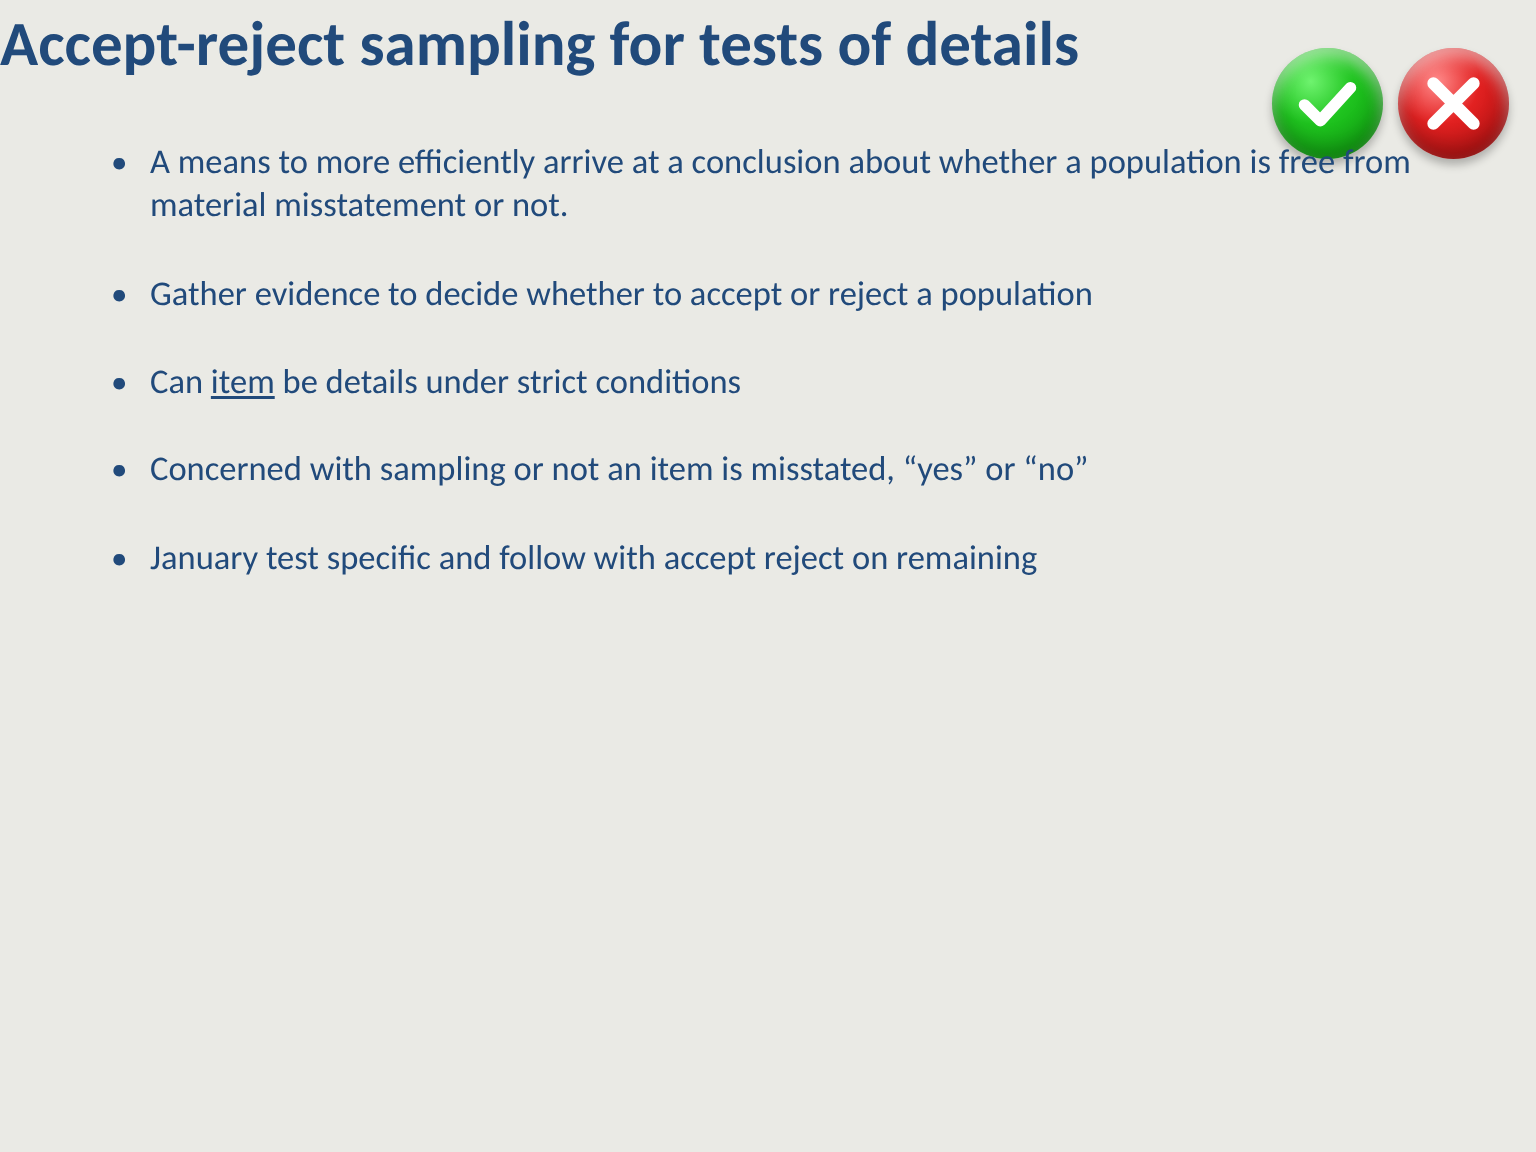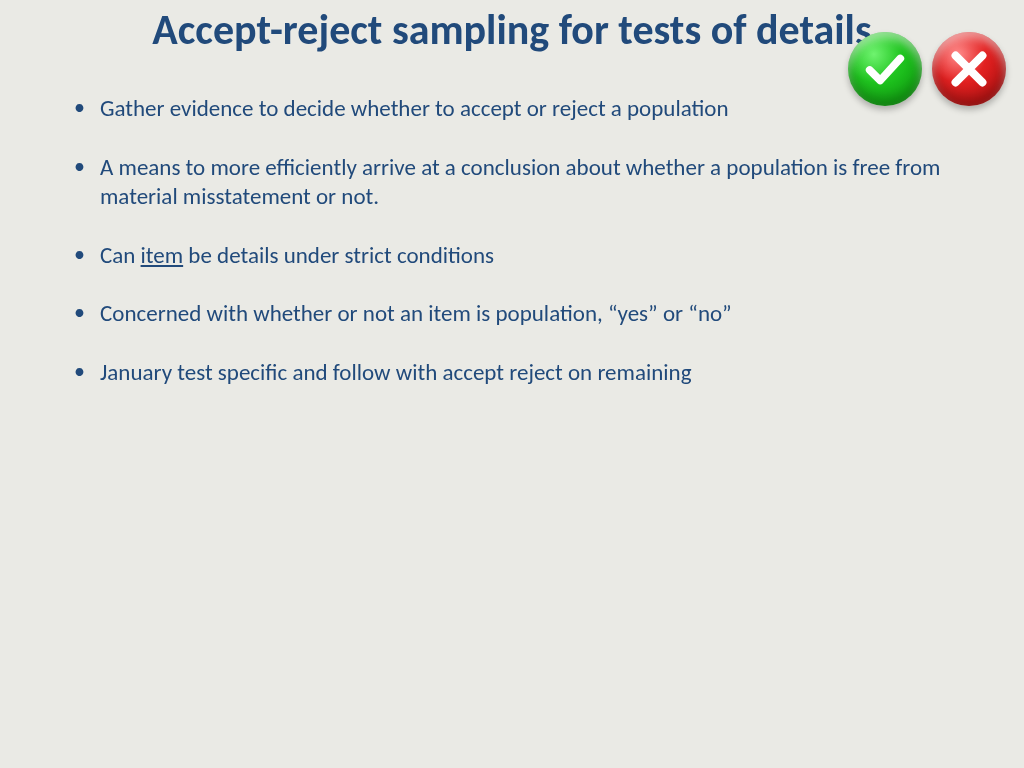--- a/index.html
+++ b/index.html
@@ -5,21 +5,20 @@
   * { margin: 0; padding: 0; box-sizing: border-box; }
   body {
     width: 1024px;
     height: 768px;
     background: #eaeae5;
     font-family: Calibri, "Segoe UI", Arial, sans-serif;
     position: relative;
     overflow: hidden;
   }
   .title {
-    text-align: center;
     color: #214a7b;
     font-weight: 700;
     font-size: 42px;
     line-height: 1.15;
     padding-top: 6px;
     letter-spacing: 0px;
   }
   .icons {
     position: absolute;
     top: 32px;
@@ -77,19 +76,19 @@
   </div>
   <div class="icon-btn icon-red">
     <svg viewBox="0 0 24 24">
         <path d="M5 5 L19 19 M19 5 L5 19" fill="none" stroke="#ffffff" stroke-width="4.2" stroke-linecap="round"></path>
       </svg>
   </div>
 </div>
 
 <div class="content">
   <ul>
+    <li><span>A means to more efficiently arrive at a conclusion about whether a population is free from material misstatement or not.</span></li>
     <li><span>Gather evidence to decide whether to accept or reject a population</span></li>
-    <li><span>A means to more efficiently arrive at a conclusion about whether a population is free from material misstatement or not.</span></li>
     <li><span>Can </span><span class="underline">item</span><span> be details under strict conditions</span></li>
-    <li><span>Concerned with whether or not an item is population, “yes” or “no”</span></li>
+    <li><span>Concerned with sampling or not an item is misstated, “yes” or “no”</span></li>
     <li><span>January test specific and follow with accept reject on remaining</span></li>
   </ul>
 </div>
 
 </body></html>

